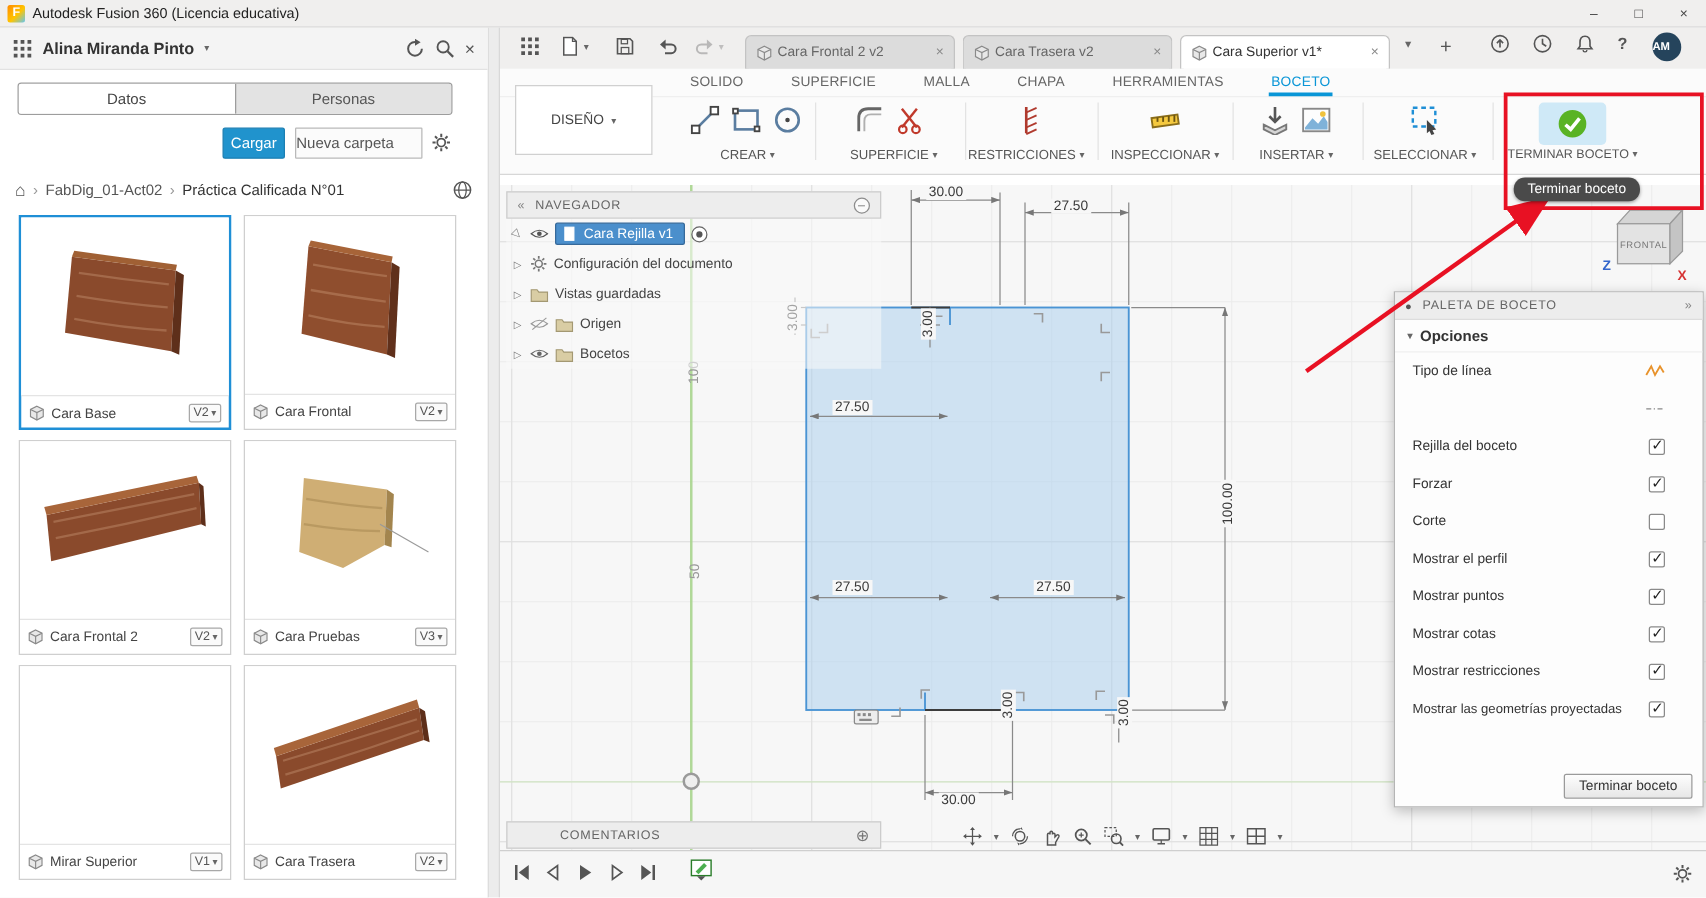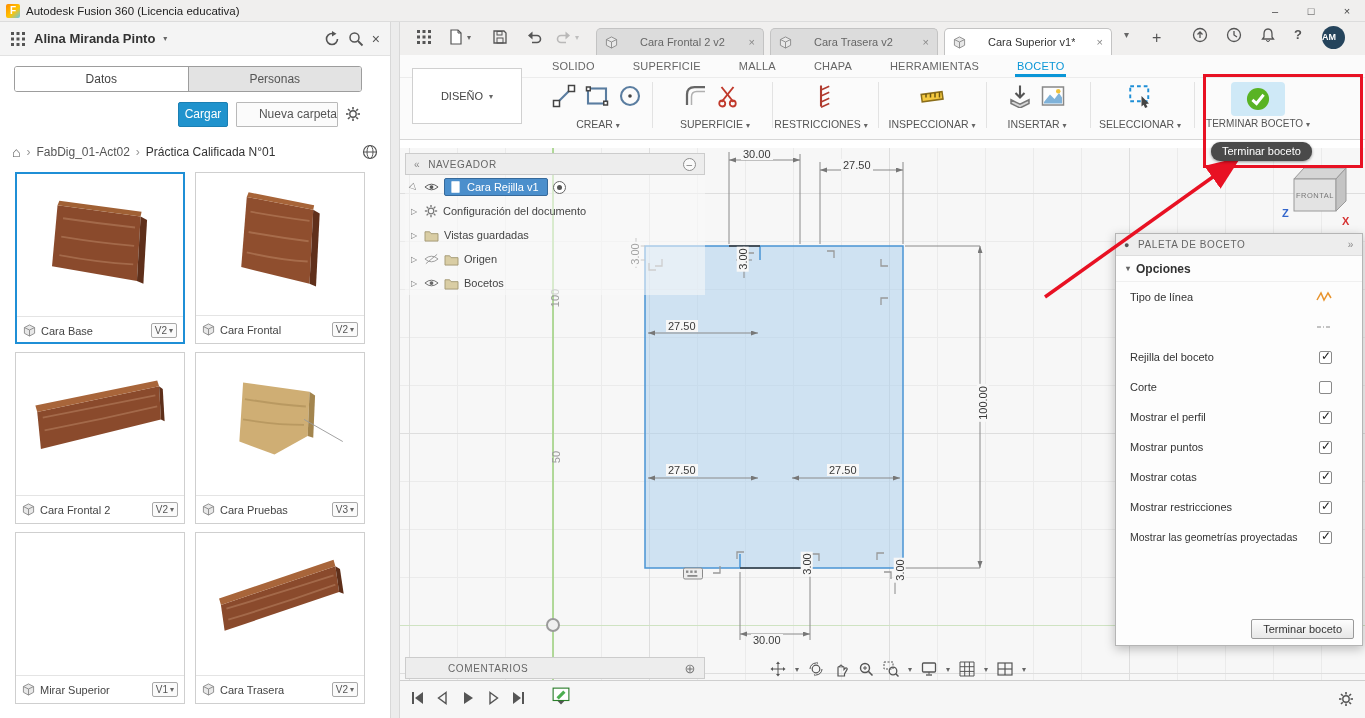--- a/index.html
+++ b/index.html
@@ -18,36 +18,36 @@
   #gutter{position:absolute;left:390px;top:22px;width:10px;height:696px;background:#ececec;border-left:1px solid #d8d8d8;border-right:1px solid #d8d8d8;z-index:9}
   .user-row{position:absolute;left:0;top:0;width:390px;height:34px;background:#f4f4f4;border-bottom:1px solid #e2e2e2;display:flex;align-items:center;gap:8px;padding:0 10px}
   .user-name{font-size:13px;font-weight:bold;color:#333}
   .user-row .sp{margin-left:auto}
   .seg-tabs{position:absolute;left:14px;top:44px;width:348px;height:26px;display:flex;border:1px solid #9d9d9d;border-radius:3px;overflow:hidden}
   .seg{flex:1;text-align:center;line-height:24px;font-size:12px;color:#444}
   .seg.on{background:#fff}
   .seg.off{background:#e3e3e3;border-left:1px solid #9d9d9d;color:#555}
   .actions{position:absolute;left:0;top:80px;width:390px;height:28px}
   .btn-blue{position:absolute;left:178px;top:0;width:50px;height:25px;background:#2093cd;color:#fff;border:1px solid #1b7fb3;border-radius:2px;font-size:12px;text-align:center;line-height:23px}
-  .btn-plain{position:absolute;left:236px;top:0;width:102px;height:25px;background:#fbfbfb;color:#555;border:1px solid #b9b9b9;border-radius:1px;font-size:12px;text-align:right;line-height:23px}
+  .btn-plain{position:absolute;left:236px;top:0;width:102px;height:25px;background:#fbfbfb;color:#555;border:1px solid #b9b9b9;border-radius:1px;font-size:12px;text-align:left;line-height:23px}
   .crumb{position:absolute;left:0;top:118px;width:390px;height:24px;display:flex;align-items:center;gap:6px;padding:0 12px;font-size:12px;color:#555}
   .crumb .cur{color:#333}
   .crumb .sep{color:#999}
   .crumb .sp{margin-left:auto}
   .card{position:absolute;width:170px;height:172px;background:#fff;border:1px solid #cfcfcf}
   .card.sel{border:2px solid #1f8fd6}
   .card .imgbox{width:100%;height:142px;display:flex;align-items:center;justify-content:center;background:#fff}
   .card .foot{height:28px;border-top:1px solid #e4e4e4;display:flex;align-items:center;gap:5px;padding:0 6px}
   .card .nm{flex:1;font-size:11px;color:#444;white-space:nowrap;overflow:hidden}
   .vbox{border:1px solid #a8a8a8;border-radius:2px;font-size:10px;color:#555;padding:1px 3px;display:flex;gap:2px;align-items:center;background:#fafafa}
   .thumb{width:152px;height:120px}
   
   #main-top{position:absolute;left:400px;top:22px;width:965px;height:33px;background:#f0efee;z-index:8}
   .qt{position:absolute;top:7px;display:flex;align-items:center;gap:3px}
-  .doctab{position:absolute;top:6px;height:27px;display:flex;align-items:center;gap:22px;padding:0 8px;background:#dcdcdc;border:1px solid #c3c3c3;border-bottom:none;border-radius:5px 5px 0 0;font-size:11px;color:#666;width:168px}
+  .doctab{position:absolute;top:6px;height:27px;display:flex;align-items:center;gap:4px;padding:0 8px;background:#dcdcdc;border:1px solid #c3c3c3;border-bottom:none;border-radius:5px 5px 0 0;font-size:11px;color:#666;width:168px}
   .doctab.on{background:#fff;color:#333}
   .doctab .lbl{flex:1;white-space:nowrap;overflow:hidden}
   .doctab .x{color:#888;font-size:11px}
   .rt-ic{position:absolute;top:5px}
   .avatar{position:absolute;top:4px;width:23px;height:23px;border-radius:50%;background:#25445c;color:#fff;font-size:9px;font-weight:bold;line-height:23px}
   
   #ribbon-tabs{position:absolute;left:400px;top:55px;width:965px;height:23px;background:#fbfbfb;border-bottom:1px solid #ececec;display:flex;align-items:flex-end;gap:34px;padding:0 0 0 150px;z-index:7}
   .rtab{font-size:11px;color:#666;padding:0 2px 5px 2px;letter-spacing:.2px}
   .rtab.on{color:#0a96d7;border-bottom:3px solid #0a96d7;padding-bottom:2px}
   #ribbon-tools{position:absolute;left:400px;top:78px;width:965px;height:62px;background:#fbfbfb;border-bottom:1px solid #d7d7d7;z-index:7}
@@ -879,20 +879,24 @@
     <span class="lab"></span>
     <svg class="ic" viewBox="0 0 16 16">
         <use href="#i-centerline"></use>
       </svg>
   </div>
   <div class="prow">
     <span class="lab">Rejilla del boceto</span>
     <span class="cb on"></span>
   </div>
   <div class="prow">
+    <span class="lab">Forzar</span>
+    <span class="cb on"></span>
+  </div>
+  <div class="prow">
     <span class="lab">Corte</span>
     <span class="cb"></span>
   </div>
   <div class="prow">
     <span class="lab">Mostrar el perfil</span>
     <span class="cb on"></span>
   </div>
   <div class="prow">
     <span class="lab">Mostrar puntos</span>
     <span class="cb on"></span>

